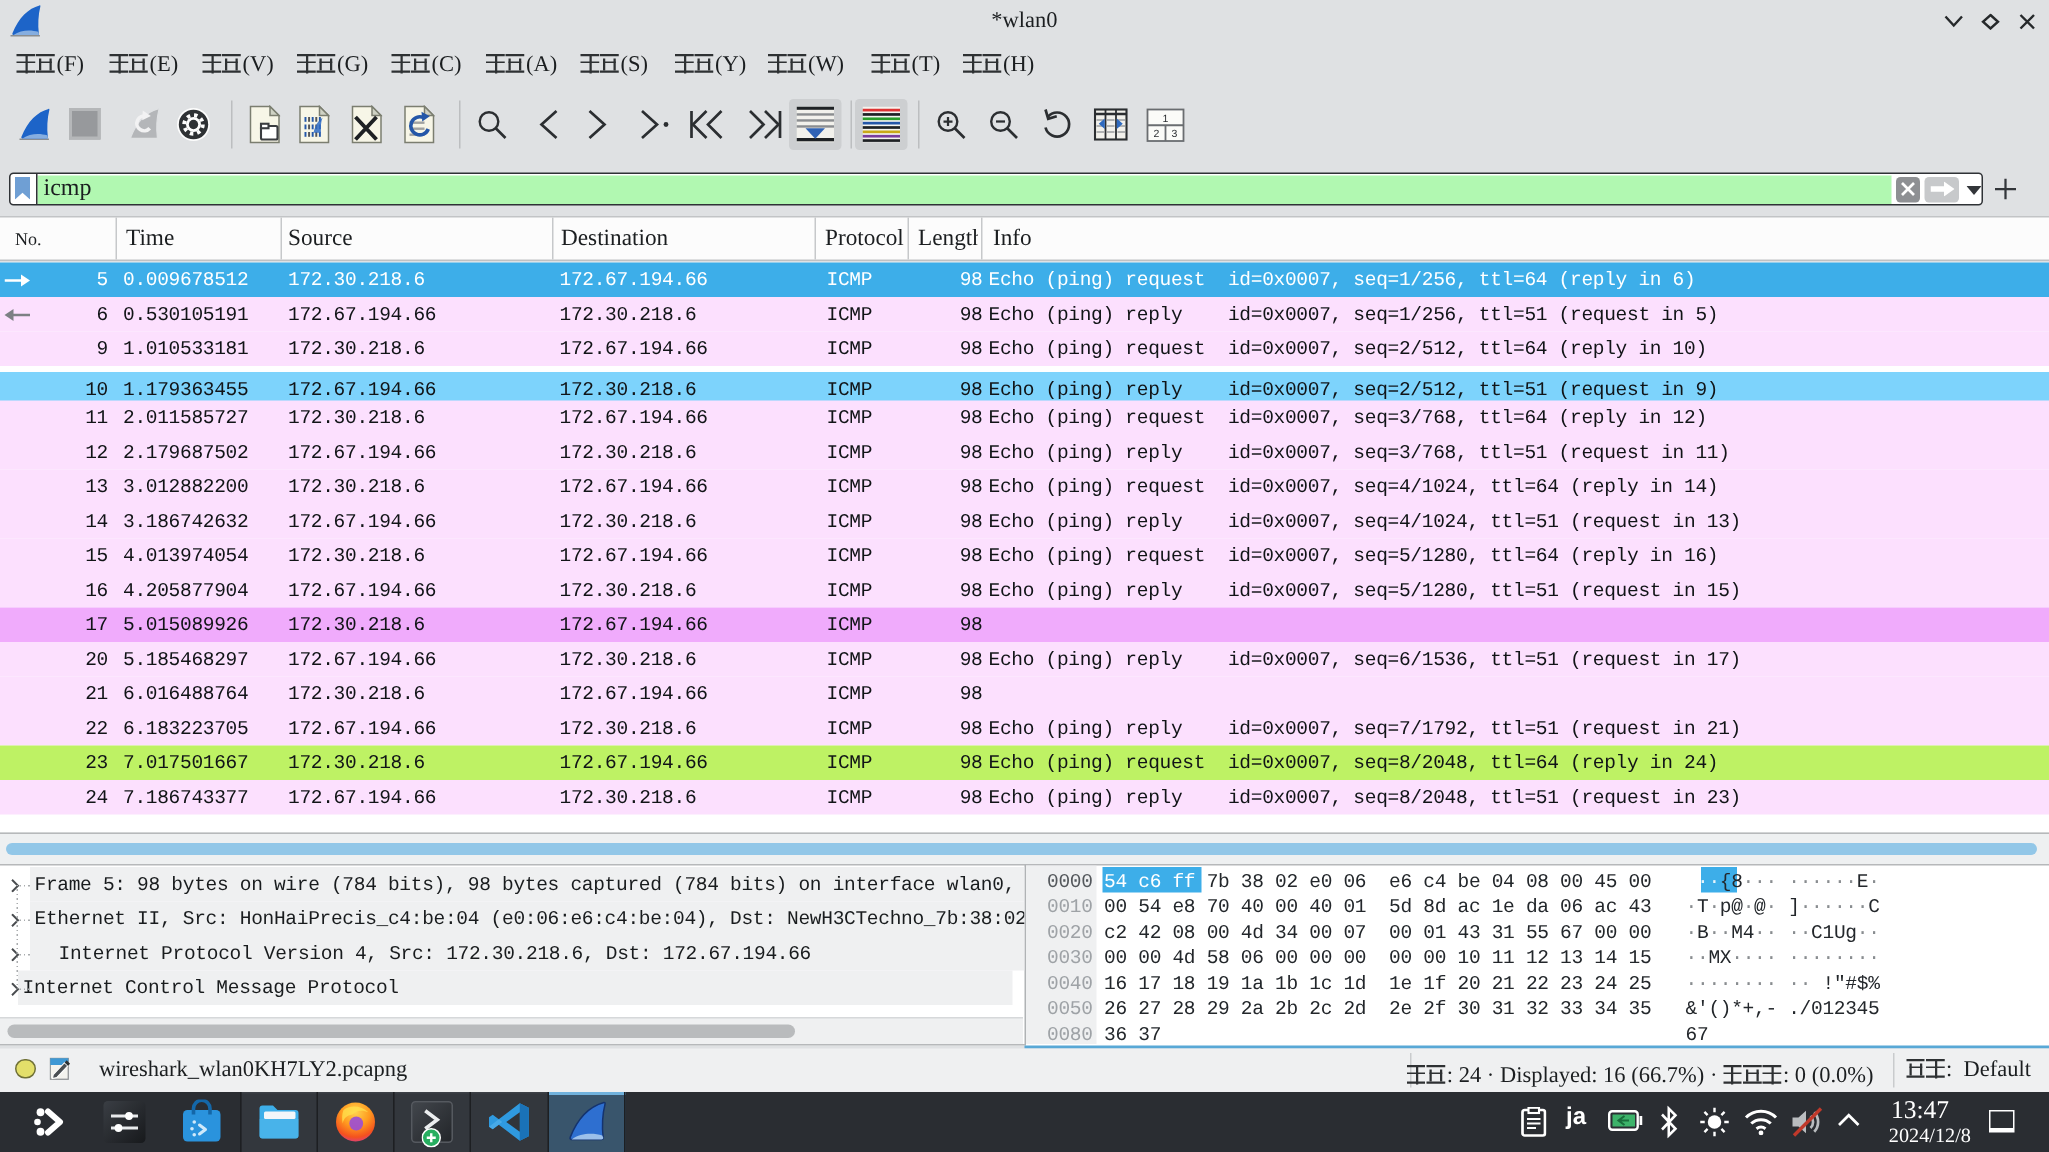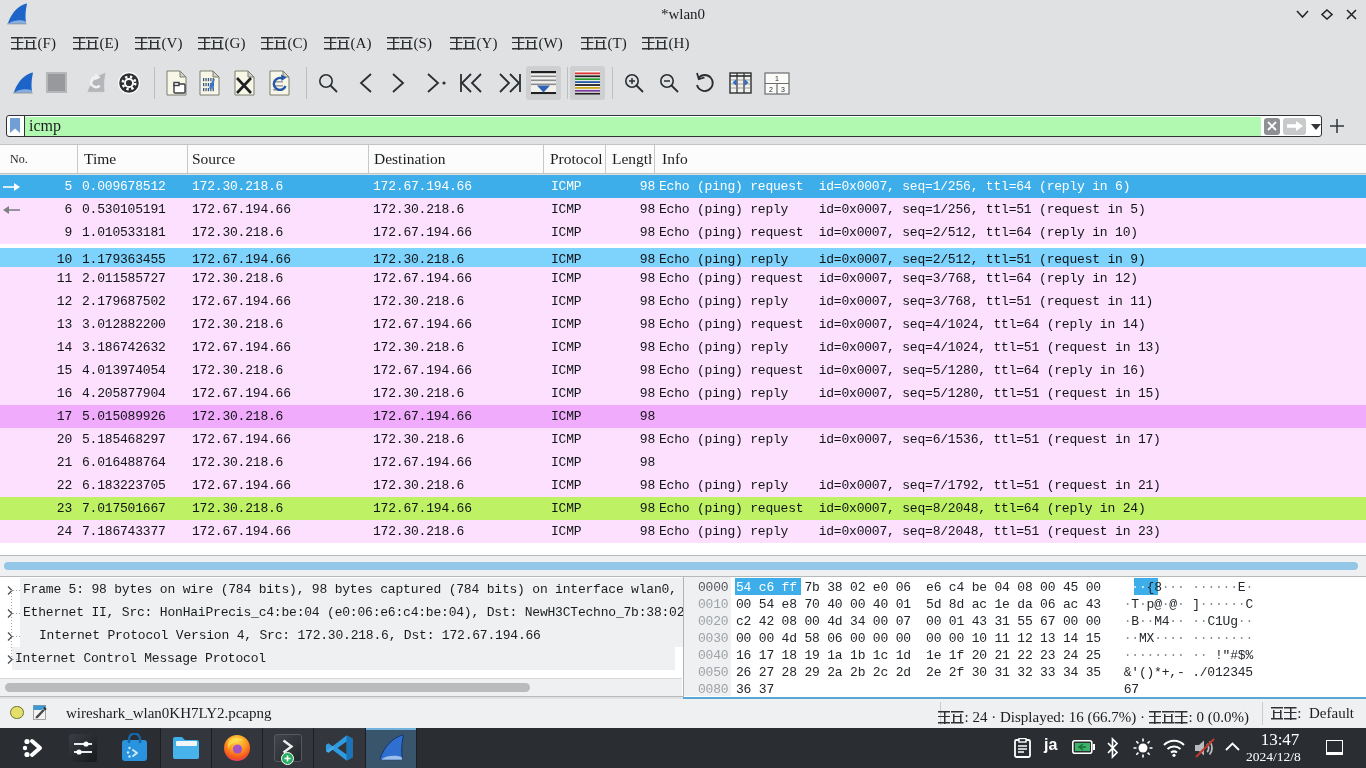--- a/index.html
+++ b/index.html
@@ -408,15 +408,15 @@
       </svg>
 <svg class="a" style="left:1193px;top:9px" width="24" height="22" viewBox="0 0 24 22">
         <path d="M2 8 H6 L11 3.5 V18.5 L6 14 H2 Z" fill="#b9bcbf"></path>
         <path d="M14 7 a5.5 5.5 0 0 1 0 8 M16.5 4.5 a9.5 9.5 0 0 1 0 13" fill="none" stroke="#b9bcbf" stroke-width="1.8"></path>
         <path d="M3 20 L21 2" stroke="#c0392b" stroke-width="2.2"></path>
       </svg>
 <svg class="a" style="left:1225px;top:14px" width="15" height="9" viewBox="0 0 15 9">
         <path d="M1 8 L7.5 1.5 L14 8" fill="none" stroke="#fff" stroke-width="1.8"></path>
       </svg>
 <div class="a" style="left:1246px;top:2px;width:68px;text-align:center;color:#fff;font-size:17px;line-height:20px">13:47</div>
-<div class="a" style="left:1246px;top:21px;width:68px;text-align:left;color:#fff;font-size:13.5px;line-height:16px">2024/12/8</div>
+<div class="a" style="left:1246px;top:21px;width:68px;text-align:right;color:#fff;font-size:13.5px;line-height:16px">2024/12/8</div>
 <div class="a" style="left:1326px;top:12px;width:17px;height:15px;border:1.7px solid #fff;border-bottom-width:3px"></div>
 </div>
 </div>
 </body></html>

